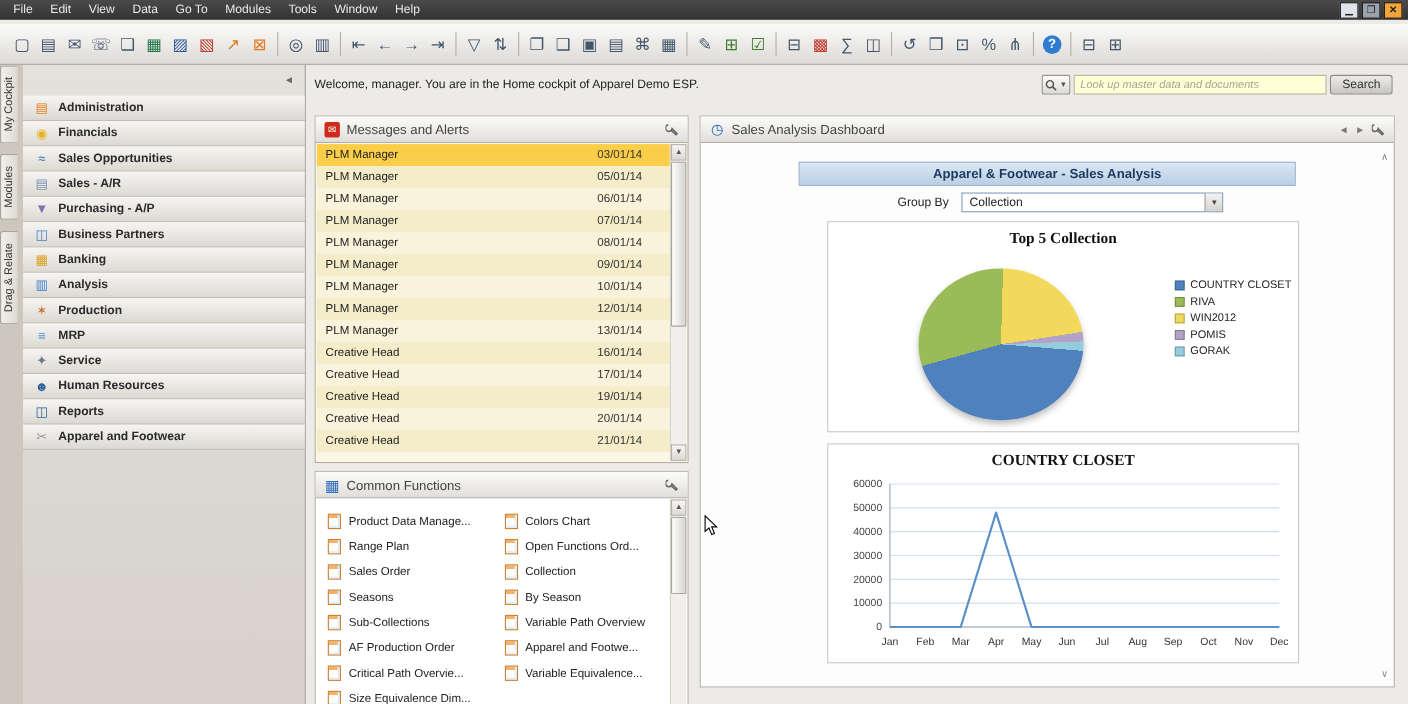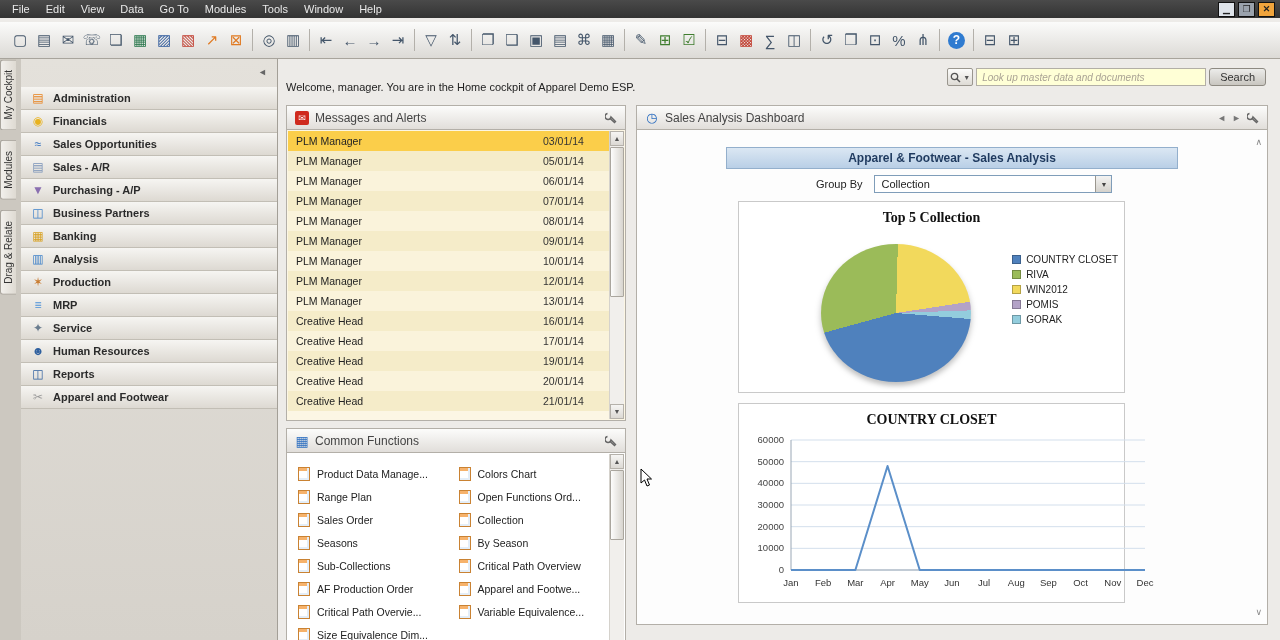--- a/index.html
+++ b/index.html
@@ -38,21 +38,21 @@
     background: linear-gradient(#e4e1db, #d6d2cb); border-right: 1px solid #a39f97; }
   .collapse-btn { position: absolute; top: 8px; right: 10px; font-size: 9px; color: #666; cursor: default; }
   .sidebar-list { margin-top: 28px; }
   .sitem { height: 23px; display: flex; align-items: center; padding-left: 9px;
     background: linear-gradient(#f6f5f2, #ddd9d2); border-bottom: 1px solid #c2beb5; cursor: default; }
   .sicon { width: 16px; margin-right: 7px; font-size: 12px; text-align: center; }
   .slabel { font-weight: bold; color: #2b2b2b; font-size: 11px; }
 
   
   .main { position: absolute; left: 279px; top: 59px; right: 0; bottom: 0; background: #edebe8; }
-  .welcome { position: absolute; left: 7px; top: 22px; color: #222; }
+  .welcome { position: absolute; left: 7px; top: 12px; color: #222; }
 
   .search-bar { position: absolute; right: 14px; top: 9px; display: flex; align-items: center; gap: 3px; }
   .mag-btn { width: 26px; height: 18px; border: 1px solid #9a968e; border-radius: 2px;
     background: linear-gradient(#fcfcfb, #dedbd5); display: flex; align-items: center; justify-content: center; gap: 2px; }
   .mag-btn .dd { font-size: 7px; color: #555; }
   .search-input { width: 230px; height: 18px; background: #ffffd6; border: 1px solid #b3afa6;
     font-style: italic; color: #9a9488; padding: 0 5px; font-size: 10px; font-family: "Liberation Sans", sans-serif; }
   .search-input::placeholder { color: #aaa394; font-style: italic; }
   .search-btn { height: 18px; padding: 0 10px; border: 1px solid #8e8a82; border-radius: 3px;
     background: linear-gradient(#ececea, #c9c6c0); color: #333; font-size: 11px; cursor: default; }
@@ -100,21 +100,21 @@
   .dashbody { position: absolute; top: 25px; left: 1px; right: 1px; bottom: 1px; background: #fdfdfd; overflow: hidden; }
   .card { width: 452px; margin: 16px auto 0 88px; }
   .card-head { height: 22px; background: linear-gradient(#dbe7f3, #b9cfe6); border: 1px solid #93afcc;
     display: flex; align-items: center; justify-content: center; font-weight: bold; color: #1f3a5f; font-size: 12px; }
   .groupby { height: 30px; display: flex; align-items: center; padding-left: 90px; gap: 12px; color: #222; }
   .gb-select { width: 238px; height: 18px; background: #fff; border: 1px solid #7f9db9;
     display: flex; align-items: center; cursor: default; }
   .gb-select .val { padding-left: 6px; flex: 1; font-size: 11px; color: #222; }
   .gb-select .btn { width: 16px; height: 16px; background: linear-gradient(#f3f3f2, #d5d2cc);
     border-left: 1px solid #9a968e; display: flex; align-items: center; justify-content: center; font-size: 7px; color: #444; }
-  .chartbox { width: 387px; margin-left: 12px; border: 1px solid #c9c9c9; background: #fff; position: relative; }
+  .chartbox { width: 429px; margin-left: 26px; border: 1px solid #c9c9c9; background: #fff; position: relative; }
   .chartbox.pie { height: 192px; margin-top: 2px; }
   .chartbox.line { height: 200px; margin-top: 10px; }
   .chart-title { text-align: center; font-family: "Liberation Serif", serif; font-weight: bold;
     font-size: 14px; color: #111; padding-top: 8px; }
   .pie-wrap { position: absolute; left: 82px; top: 36px; width: 150px; height: 150px; }
   .pie-circle { width: 150px; height: 150px; border-radius: 50%; transform: scaleY(0.92);
     filter: drop-shadow(0 4px 3px rgba(0,0,0,0.25)); }
   .legend { position: absolute; right: 6px; top: 52px; }
   .lg { display: flex; align-items: center; font-size: 10px; color: #222; margin-bottom: 4px; }
   .lgsw { width: 9px; height: 9px; margin-right: 5px; display: inline-block; border: 1px solid rgba(0,0,0,.25); }
@@ -412,21 +412,21 @@
             <div class="cfitem" data-name="common-function-item">
   <span class="cficon" data-name="form-icon"></span>
   <span class="cflabel">Collection</span>
             </div>
             <div class="cfitem" data-name="common-function-item">
   <span class="cficon" data-name="form-icon"></span>
   <span class="cflabel">By Season</span>
             </div>
             <div class="cfitem" data-name="common-function-item">
   <span class="cficon" data-name="form-icon"></span>
-  <span class="cflabel">Critical Path Overview</span>
+  <span class="cflabel">Variable Path Overview</span>
             </div>
             <div class="cfitem" data-name="common-function-item">
   <span class="cficon" data-name="form-icon"></span>
   <span class="cflabel">Apparel and Footwe...</span>
             </div>
             <div class="cfitem" data-name="common-function-item">
   <span class="cficon" data-name="form-icon"></span>
   <span class="cflabel">Variable Equivalence...</span>
             </div>
           </div>

